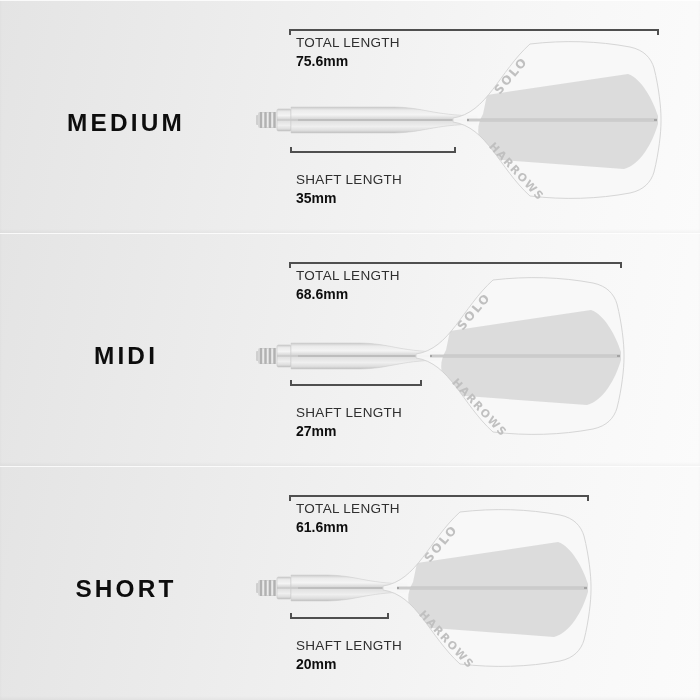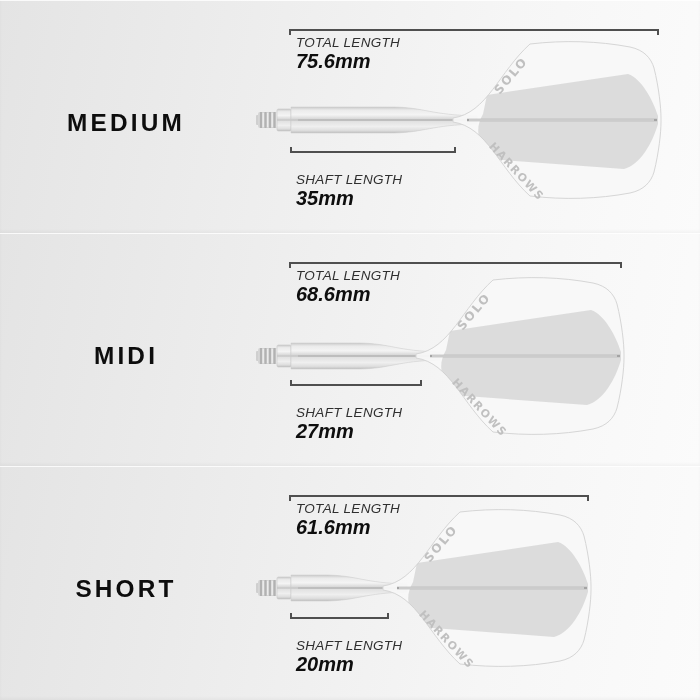--- a/index.html
+++ b/index.html
@@ -32,28 +32,28 @@
     border-top:2px solid #4f4f4f;
     border-left:2px solid #4f4f4f;
     border-right:2px solid #4f4f4f;
   }
   .bracket.shaft{
     top:147px;height:6px;
     border-bottom:2px solid #4f4f4f;
     border-left:2px solid #4f4f4f;
     border-right:2px solid #4f4f4f;
   }
-  .measure{position:absolute;left:296px;font-style:italic;}
+  .measure{position:absolute;left:296px;}
   .measure.total-text{top:36px;}
   .measure.shaft-text{top:173px;}
   .m-label{
     font-size:13.5px;color:#2f2f2f;letter-spacing:.3px;line-height:14px;
   }
   .m-value{
-    font-size:20px;font-weight:bold;color:#0e0e0e;margin-top:4px;line-height:15px;
+    font-size:14px;font-weight:bold;color:#0e0e0e;margin-top:4px;line-height:15px;
   }
 </style>
 </head>
 <body>
 
 <div class="stage">
 
   <div class="panel">
     <svg class="dart-svg" width="700" height="233" viewBox="0 0 700 233">
         <defs>

